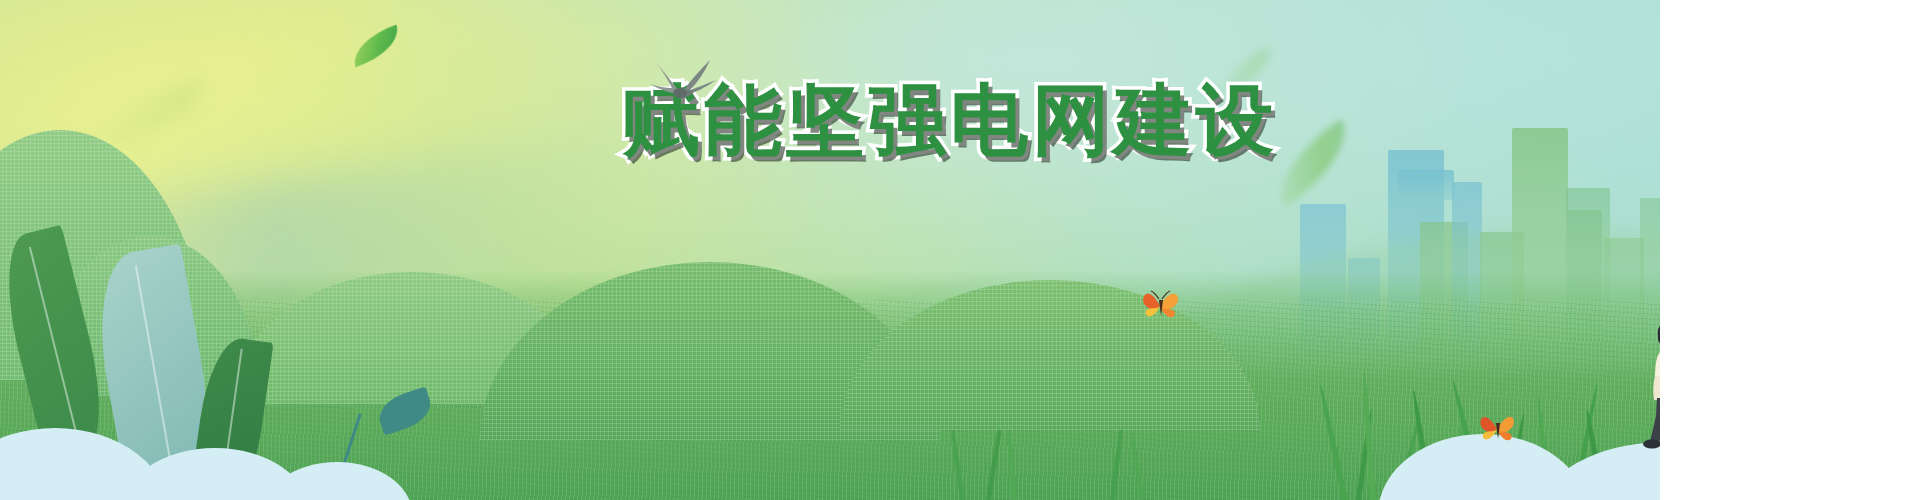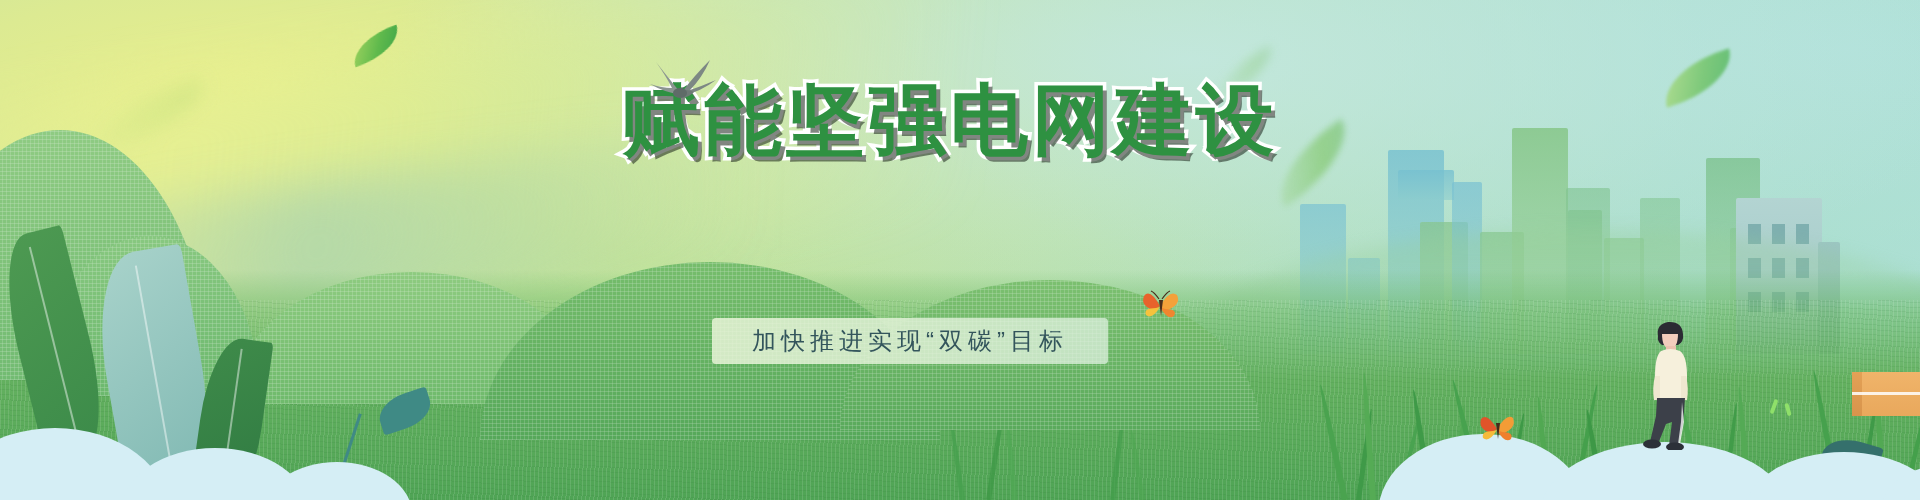--- a/index.html
+++ b/index.html
@@ -1,20 +1,20 @@
 <!DOCTYPE html>
 <html><head>
 <meta charset="utf-8">
 <style>
   html,body{margin:0;padding:0;background:#fff;}
   body{font-family:"Liberation Sans","DejaVu Sans",sans-serif;}
 
   #banner{
     position:relative;
-    width:1920px;height:500px;
+    width:1660px;height:500px;
     overflow:hidden;
     background:#fef9c3;
   }
 
   
   .bg-base{
     position:absolute;inset:0;
     background:
       radial-gradient(125% 150% at 14% 18%, #e9ef8d 0%, #dcea92 14%, #c6e4a1 30%, #b2dfb4 46%, #a8dcc4 60%, #aadfd0 74%, #b7e4d8 100%);
   }
@@ -314,17 +314,14 @@
     <path d="M40 34 Q30 22 16 4 Q26 18 32 30 Q22 30 10 26 Q24 34 38 36 Z" fill="#8b9591"></path>
     <path d="M42 34 Q54 18 70 2 Q62 20 50 32 Q62 28 76 22 Q60 34 44 37 Z" fill="#7d8884"></path>
     <path d="M38 34 Q46 30 54 34 Q48 40 40 40 Z" fill="#6e7a76"></path>
     <ellipse cx="40" cy="35" rx="7" ry="5" fill="#5f6b68"></ellipse>
   </svg>
 
   <div class="title-wrap">
     <div class="tline l1">赋能坚强电网建设</div>
   </div>
 
-  <div class="sub-box">
-    <span class="sub-text">加快推进实现“双碳”目标</span>
-  </div>
 
 </div>
 
 </body></html>

